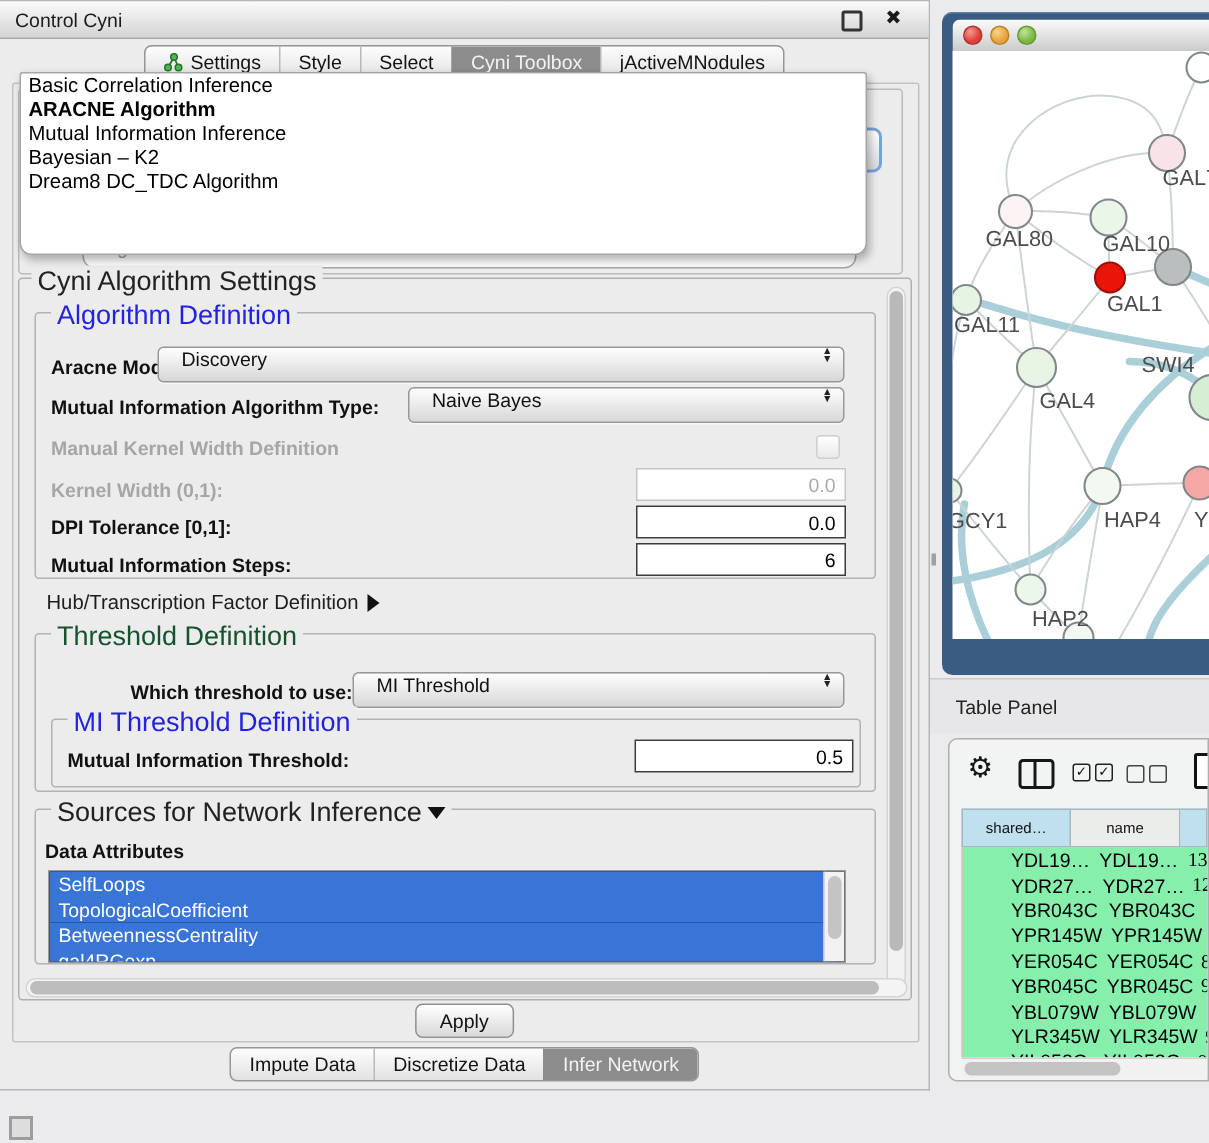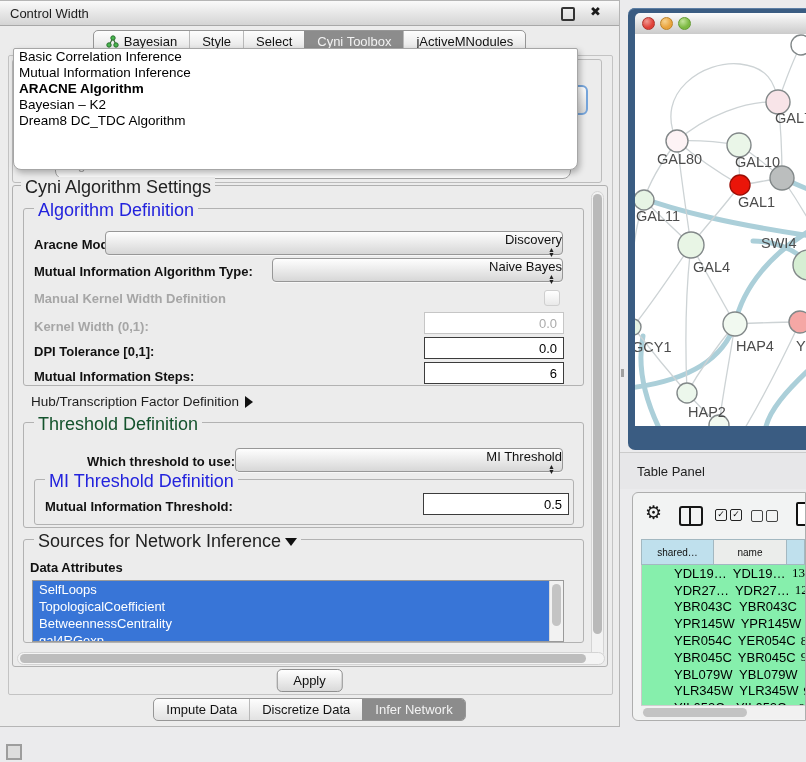--- a/index.html
+++ b/index.html
@@ -39,21 +39,21 @@
   .legend{position:absolute;top:-9px;left:10px;background:#ececec;padding:0 4px;font-size:18px;color:#222;white-space:nowrap;display:flex;align-items:center;gap:4px;}
   .legend.blue{color:#2323dd;}
   .legend.green{color:#14532d;}
   .settings{position:absolute;left:12px;top:184px;width:596px;height:482px;border:1px solid #b0b0b0;border-radius:3px;box-sizing:border-box;}
   .settings>.legend{left:8px;}
 
   .lbl{position:absolute;font-size:13px;font-weight:bold;color:#111;white-space:nowrap;}
   .lbl.dis{color:#a6a6a6;}
   .plain{position:absolute;font-size:13.5px;color:#1d1d1d;white-space:nowrap;}
 
-  .combo{position:absolute;border:1px solid #979797;border-radius:4px;background:linear-gradient(#fefefe,#d7d7d7);display:flex;align-items:flex-end;font-size:13px;color:#111;padding-left:26px;box-sizing:border-box;box-shadow:0 1px 0 rgba(255,255,255,.6);flex-direction:column;}
+  .combo{position:absolute;border:1px solid #979797;border-radius:4px;background:linear-gradient(#fefefe,#d7d7d7);display:flex;align-items:flex-start;font-size:13px;color:#111;padding-left:15px;box-sizing:border-box;box-shadow:0 1px 0 rgba(255,255,255,.6);}
   .combo .arrows{margin-left:auto;padding-right:7px;display:flex;flex-direction:column;line-height:5px;font-size:7px;color:#222;}
   .tfield{position:absolute;background:#fff;border:1.5px solid #3c3c3c;font-size:13px;color:#000;display:flex;align-items:center;justify-content:flex-end;padding:0 6px;box-sizing:border-box;}
   .tfield.dis{border:1px solid #c6c6c6;color:#ababab;}
   .cb{position:absolute;width:14px;height:14px;border:1px solid #cfcfcf;border-radius:3px;background:linear-gradient(#ffffff,#e9e9e9);}
 
   .tri-right{display:inline-block;width:0;height:0;border-left:8px solid #111;border-top:6px solid transparent;border-bottom:6px solid transparent;margin-left:6px;vertical-align:middle;}
   .tri-down{display:inline-block;width:0;height:0;border-top:8px solid #111;border-left:6px solid transparent;border-right:6px solid transparent;}
 
   .listbox{position:absolute;background:#000000;border:1px solid #9a9a9a;overflow:hidden;box-sizing:border-box;}
   .attr-item{height:17px;font-size:13px;color:#fff;background:#3875d7;padding-left:6px;display:flex;align-items:center;width:calc(100% - 13px);}
@@ -107,36 +107,36 @@
   .grip-sq{position:absolute;left:6px;top:744px;width:12px;height:12px;border:2px solid #9d9d9d;background:#dddddd;}
   .split-mark{position:absolute;left:621px;top:369px;width:3px;height:8px;background:#a0a0a0;}
 </style>
 </head>
 <body>
 
 <div id="stage">
 
   <div class="control-panel">
     <div class="cp-titlebar">
-      <span class="cp-title">Control Width</span>
+      <span class="cp-title">Control Cyni</span>
       <span class="cp-float"></span>
       <span class="cp-close">✖</span>
     </div>
 
     <div class="cp-tabs">
       <span class="tabgroup" id="top-tabgroup">
           <span class="tab">
             <svg width="13" height="13" viewBox="0 0 13 13">
               <line x1="3" y1="10" x2="7" y2="3" stroke="#356b35" stroke-width="1.2"></line>
               <line x1="7" y1="3" x2="10" y2="10" stroke="#356b35" stroke-width="1.2"></line>
               <circle cx="7" cy="3" r="2.2" fill="#49b84f" stroke="#2c7031"></circle>
               <circle cx="3" cy="10" r="2.2" fill="#49b84f" stroke="#2c7031"></circle>
               <circle cx="10" cy="10" r="2.2" fill="#49b84f" stroke="#2c7031"></circle>
             </svg>
-            <span>Bayesian</span>
+            <span>Settings</span>
           </span>
           <span class="tab">
             <span>Style</span>
           </span>
           <span class="tab">
             <span>Select</span>
           </span>
           <span class="tab selected">
             <span>Cyni Toolbox</span>
           </span>
@@ -150,22 +150,22 @@
 
     <div class="grp-hidden"></div>
     <div class="combo-ghost"></div>
     <div class="combo-ghost2">
       <span>galFiltered.sif default node</span>
     </div>
 
     <div class="popup">
       <div id="popup-items">
           <div class="popup-item">Basic Correlation Inference</div>
+          <div class="popup-item sel-bold">ARACNE Algorithm</div>
           <div class="popup-item">Mutual Information Inference</div>
-          <div class="popup-item sel-bold">ARACNE Algorithm</div>
           <div class="popup-item">Bayesian – K2</div>
           <div class="popup-item">Dream8 DC_TDC Algorithm</div>
         </div>
     </div>
 
     <div class="settings">
       <span class="legend">Cyni Algorithm Settings</span>
       <div class="vscroll">
           <div class="thumb"></div>
         </div>

